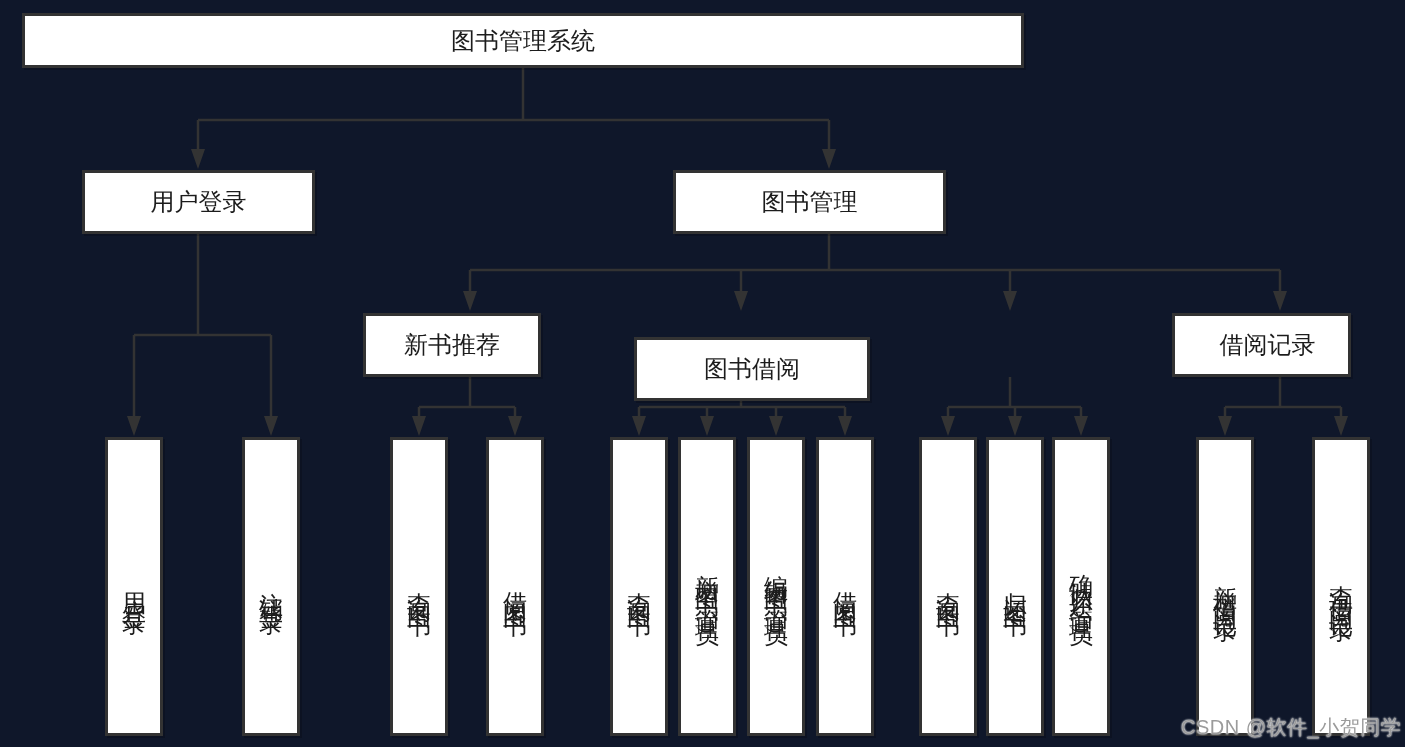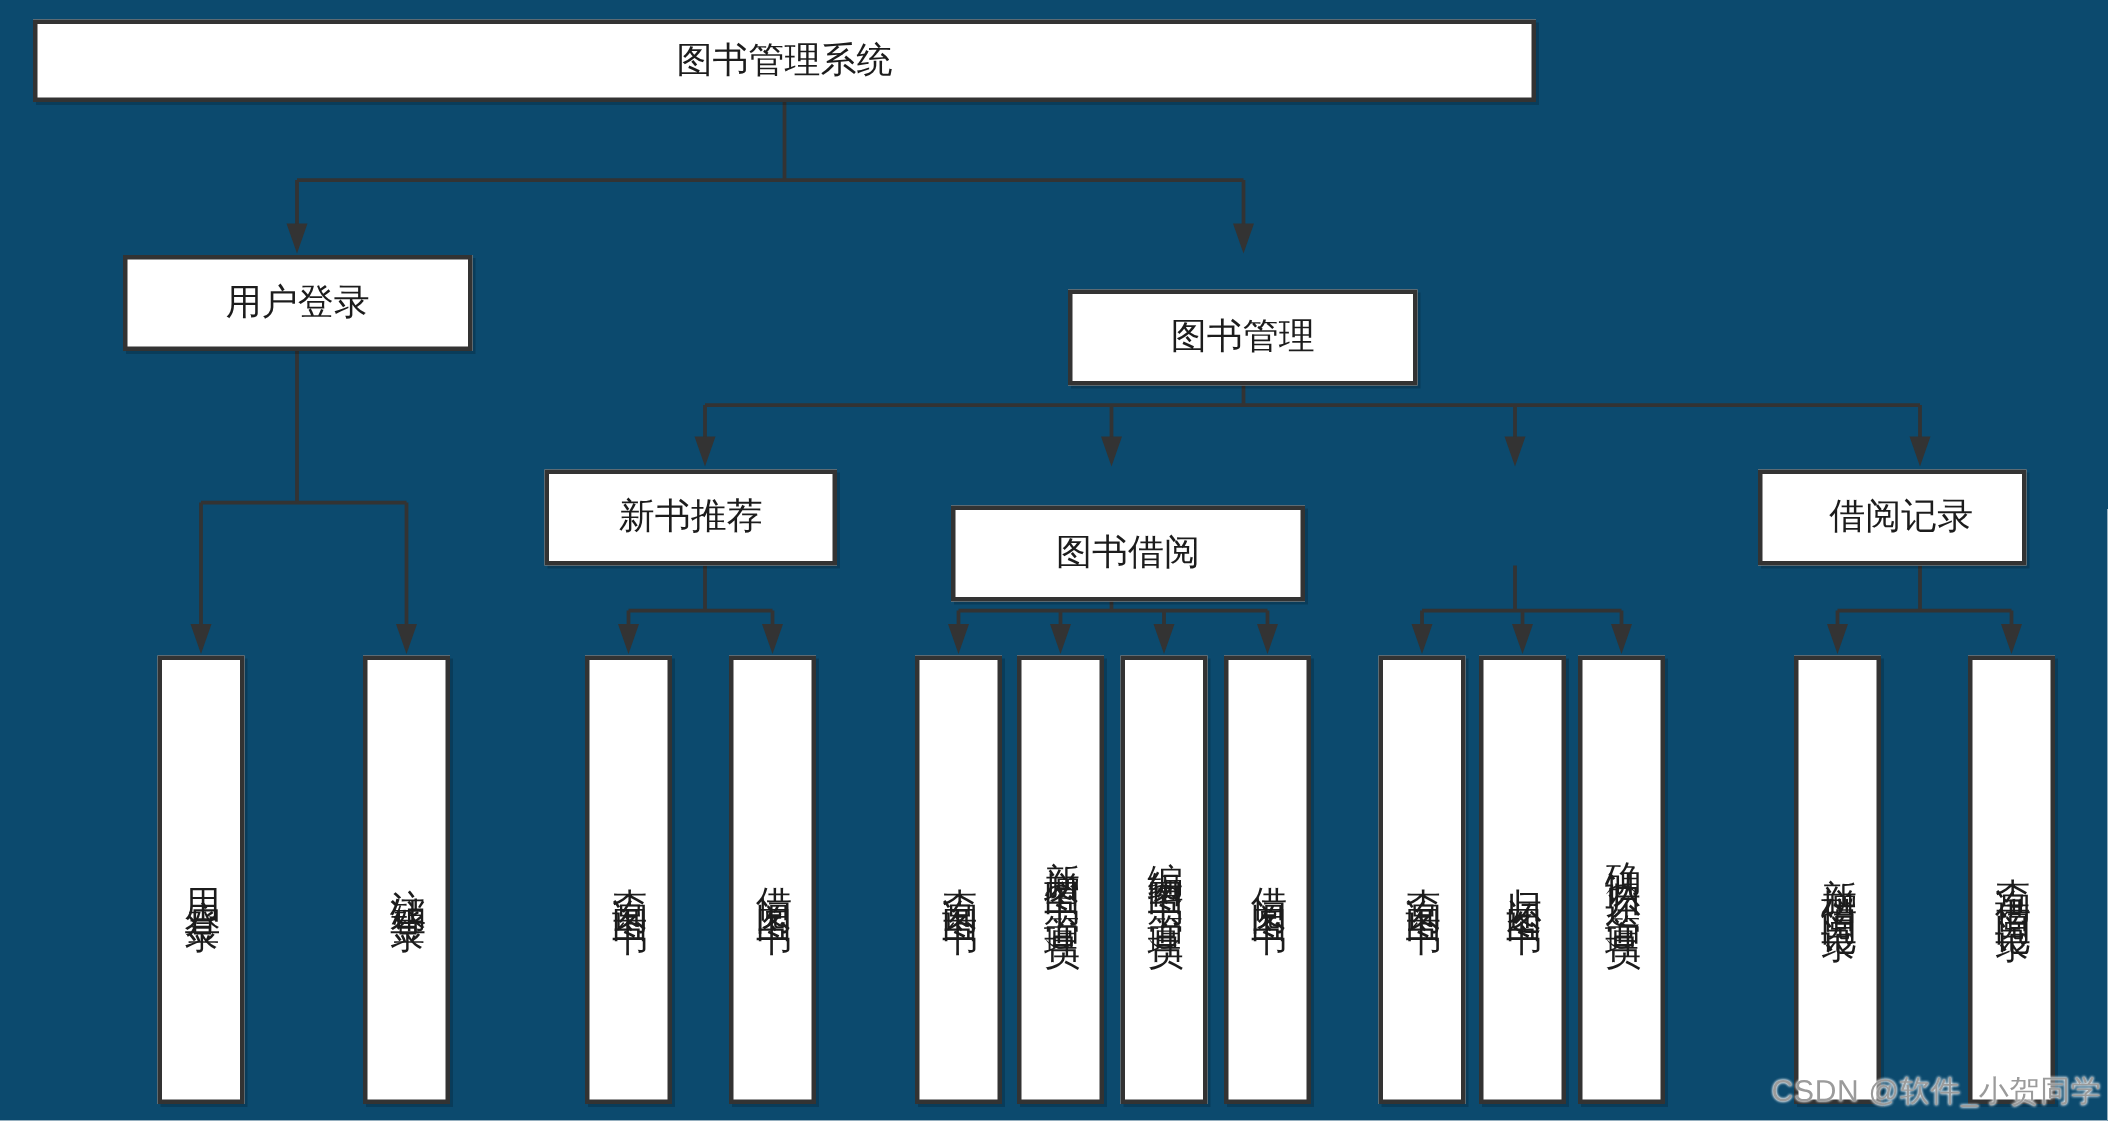--- a/index.html
+++ b/index.html
@@ -5,21 +5,21 @@
   html, body {
     margin: 0;
     padding: 0;
     background: #ffffff;
     font-family: "Liberation Sans", "DejaVu Sans", sans-serif;
   }
   #canvas {
     position: relative;
     width: 1405px;
     height: 747px;
-    background: #0c4a6e;
+    background: #0f172a;
     overflow: hidden;
   }
   #connector-layer {
     position: absolute;
     left: 0;
     top: 0;
     width: 1405px;
     height: 747px;
     pointer-events: none;
   }
@@ -122,25 +122,25 @@
              M1334 416 L1348 416 L1341 436 Z"></path>
   </svg>
 
   <div class="node hnode" style="left:22px; top:13px; width:1002px; height:55px;">
     <span class="label">图书管理系统</span>
   </div>
 
   <div class="node hnode" style="left:82px; top:170px; width:233px; height:64px;">
     <span class="label">用户登录</span>
   </div>
-  <div class="node hnode" style="left:712px; top:170px; width:233px; height:64px;margin-top:23px;">
+  <div class="node hnode" style="left:673px; top:170px; width:273px; height:64px;">
     <span class="label">图书管理</span>
   </div>
 
-  <div class="node hnode" style="left:363px; top:313px; width:195px; height:64px;">
+  <div class="node hnode" style="left:363px; top:313px; width:178px; height:64px;">
     <span class="label">新书推荐</span>
   </div>
   <div class="node hnode" style="left:634px; top:313px; width:236px; height:64px;margin-top:24px;">
     <span class="label">图书借阅</span>
   </div>
   <div class="node hnode" style="left:1172px; top:313px; width:179px; height:64px;padding-left:12px;">
     <span class="label">借阅记录</span>
   </div>
 
   <div class="node vnode" style="left:105px; top:437px;">

